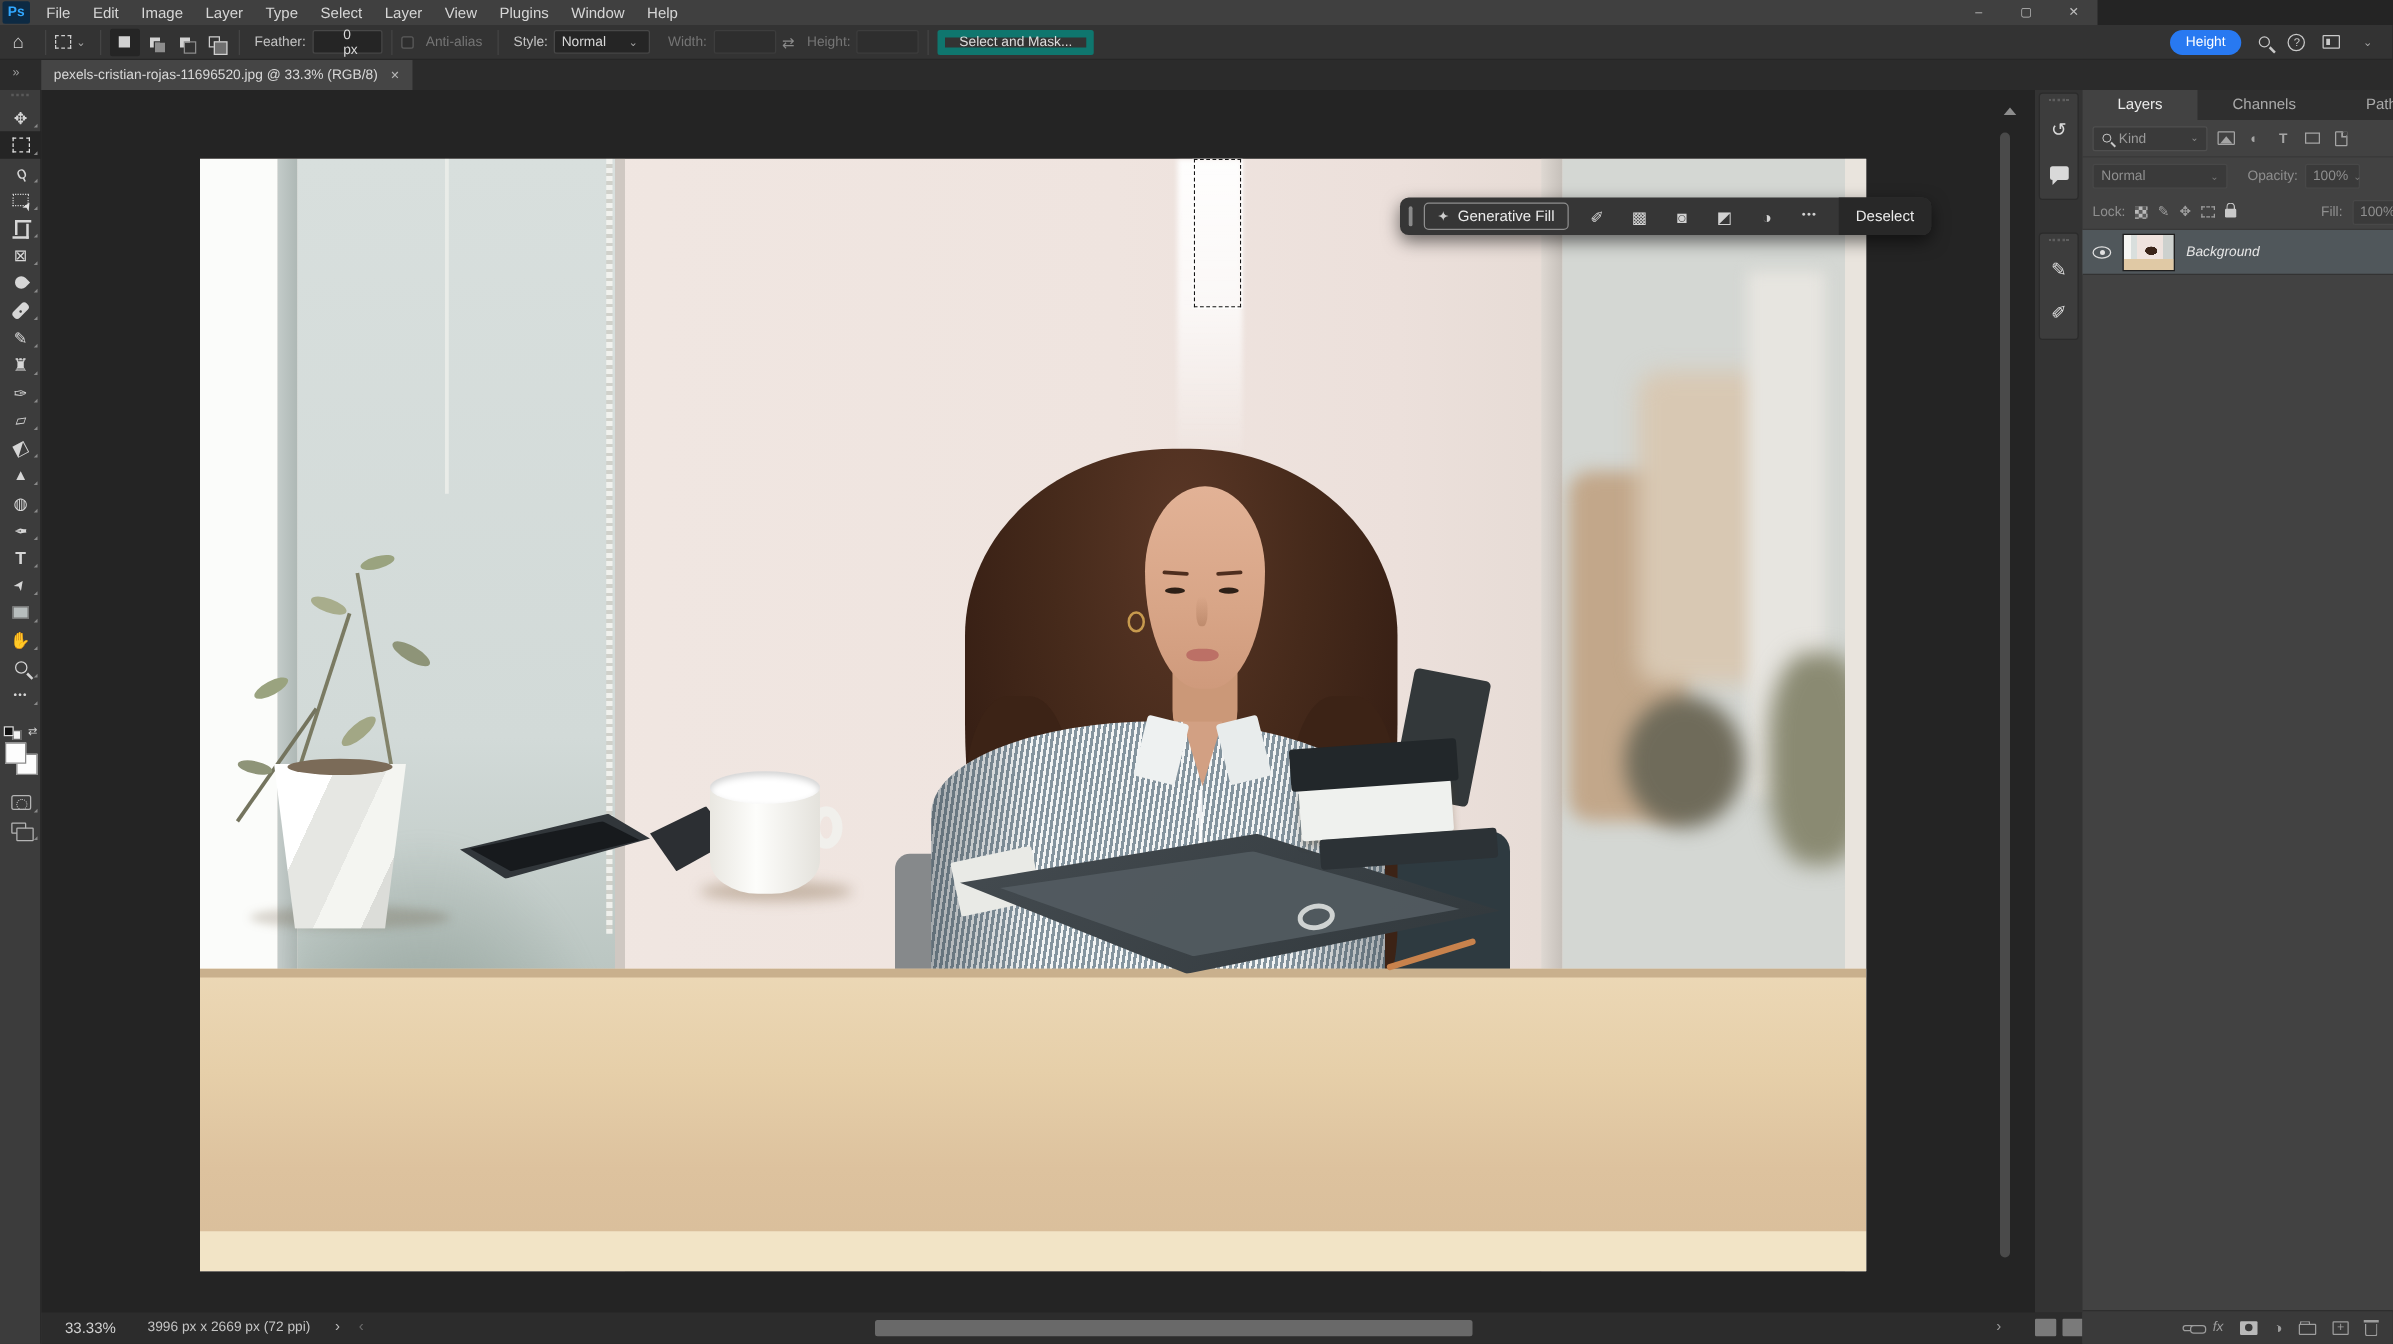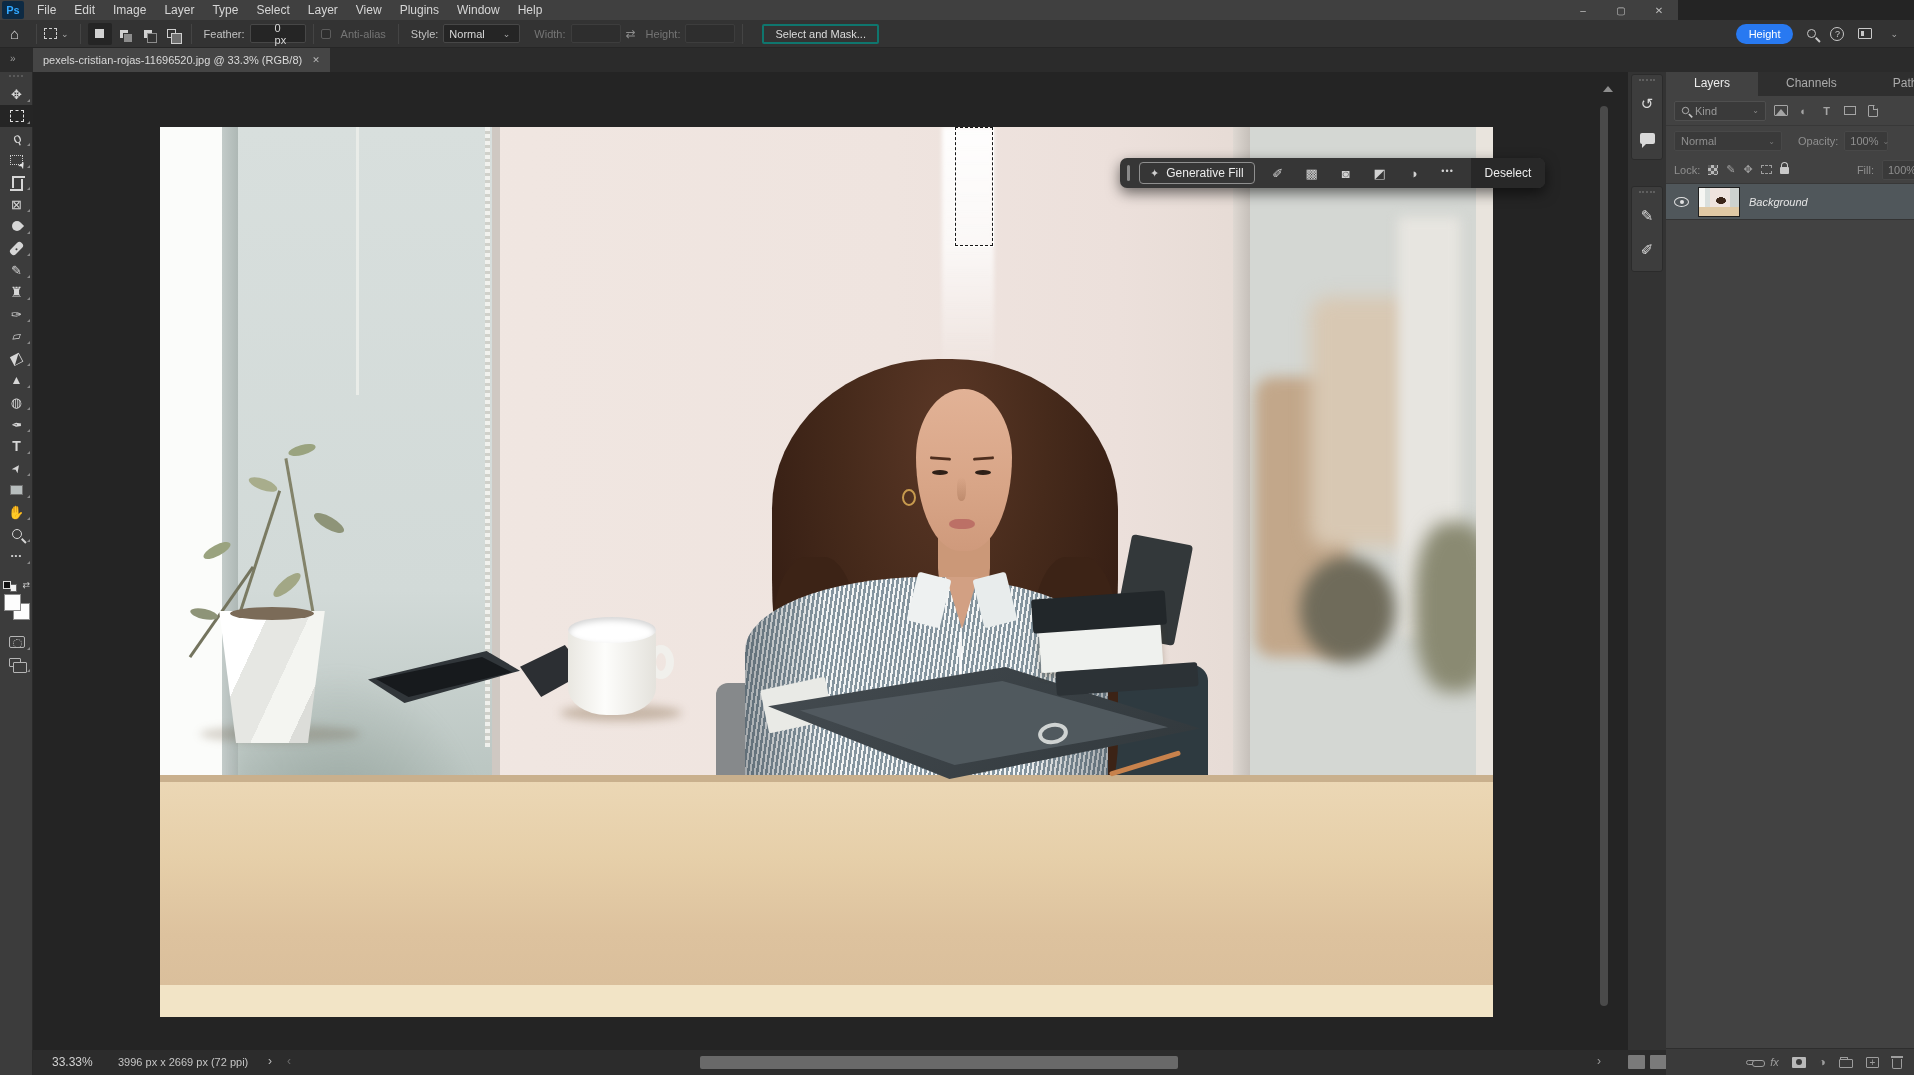--- a/index.html
+++ b/index.html
@@ -26,21 +26,21 @@
   .sq3{width:8px;height:8px;background:#d2d2d2;display:inline-block;position:relative}
   .sq3::after{content:'';position:absolute;left:4px;top:4px;width:8px;height:8px;background:#333;outline:1px solid #8d8d8d}
   .sq4{width:9px;height:9px;border:1px solid #cfcfcf;display:inline-block;position:relative}
   .sq4::after{content:'';position:absolute;left:3px;top:3px;width:9px;height:9px;border:1px solid #cfcfcf;background:#6f6f6f}
   .ob-label{font-size:11px;color:#c3c3c3;margin:0 5px}
   .ob-label.dim{color:#757575}
   .ob-input{background:#252525;border:1px solid #474747;border-radius:2px;height:19px;font-size:11px;color:#d8d8d8;padding:0 24px;display:flex;align-items:center}
   .ob-input.dim{background:#2e2e2e;border-color:#3d3d3d;color:#777;width:46px}
   .ob-select{background:#252525;border:1px solid #474747;border-radius:2px;height:19px;font-size:11px;color:#d8d8d8;padding:0 5px;display:flex;align-items:center;gap:14px}
   .checkbox{width:10px;height:10px;border:1px solid #5c5c5c;border-radius:2px;background:#2e2e2e;margin-right:5px}
-  #select-mask{border:2px solid #0f766e;border-radius:2px;height:20px;padding:0 11px;font-size:11px;color:#dcdcdc;display:flex;align-items:center;margin-left:12px}
+  #select-mask{border:6px solid #0f766e;border-radius:2px;height:20px;padding:0 11px;font-size:11px;color:#dcdcdc;display:flex;align-items:center;margin-left:0}
   #ob-right{margin-left:auto;display:flex;align-items:center;gap:14px;padding-right:12px}
   #share-btn{background:#2879f1;color:#fff;font-size:11px;border-radius:11px;height:20px;padding:0 13px;display:flex;align-items:center}
   .mag{width:9px;height:9px;border:1.5px solid #c9c9c9;border-radius:50%;position:relative;display:inline-block}
   .mag::after{content:'';position:absolute;width:6px;height:1.5px;background:#c9c9c9;transform:rotate(45deg);left:7px;top:9px}
   .help-circ{width:14px;height:14px;border:1.5px solid #c9c9c9;border-radius:50%;font-size:9px;color:#c9c9c9;display:flex;align-items:center;justify-content:center}
   .ws-icon{width:14px;height:11px;border:1px solid #c9c9c9;border-radius:1px;position:relative}
   .ws-icon::after{content:'';position:absolute;left:2px;top:2px;width:3px;height:5px;background:#c9c9c9}
   
   #tabrow{position:absolute;left:0;top:48px;width:1914px;height:24px;background:#2b2b2b;z-index:28}
   #tb-overflow{position:absolute;left:10px;top:5px;font-size:10px;color:#9a9a9a}

